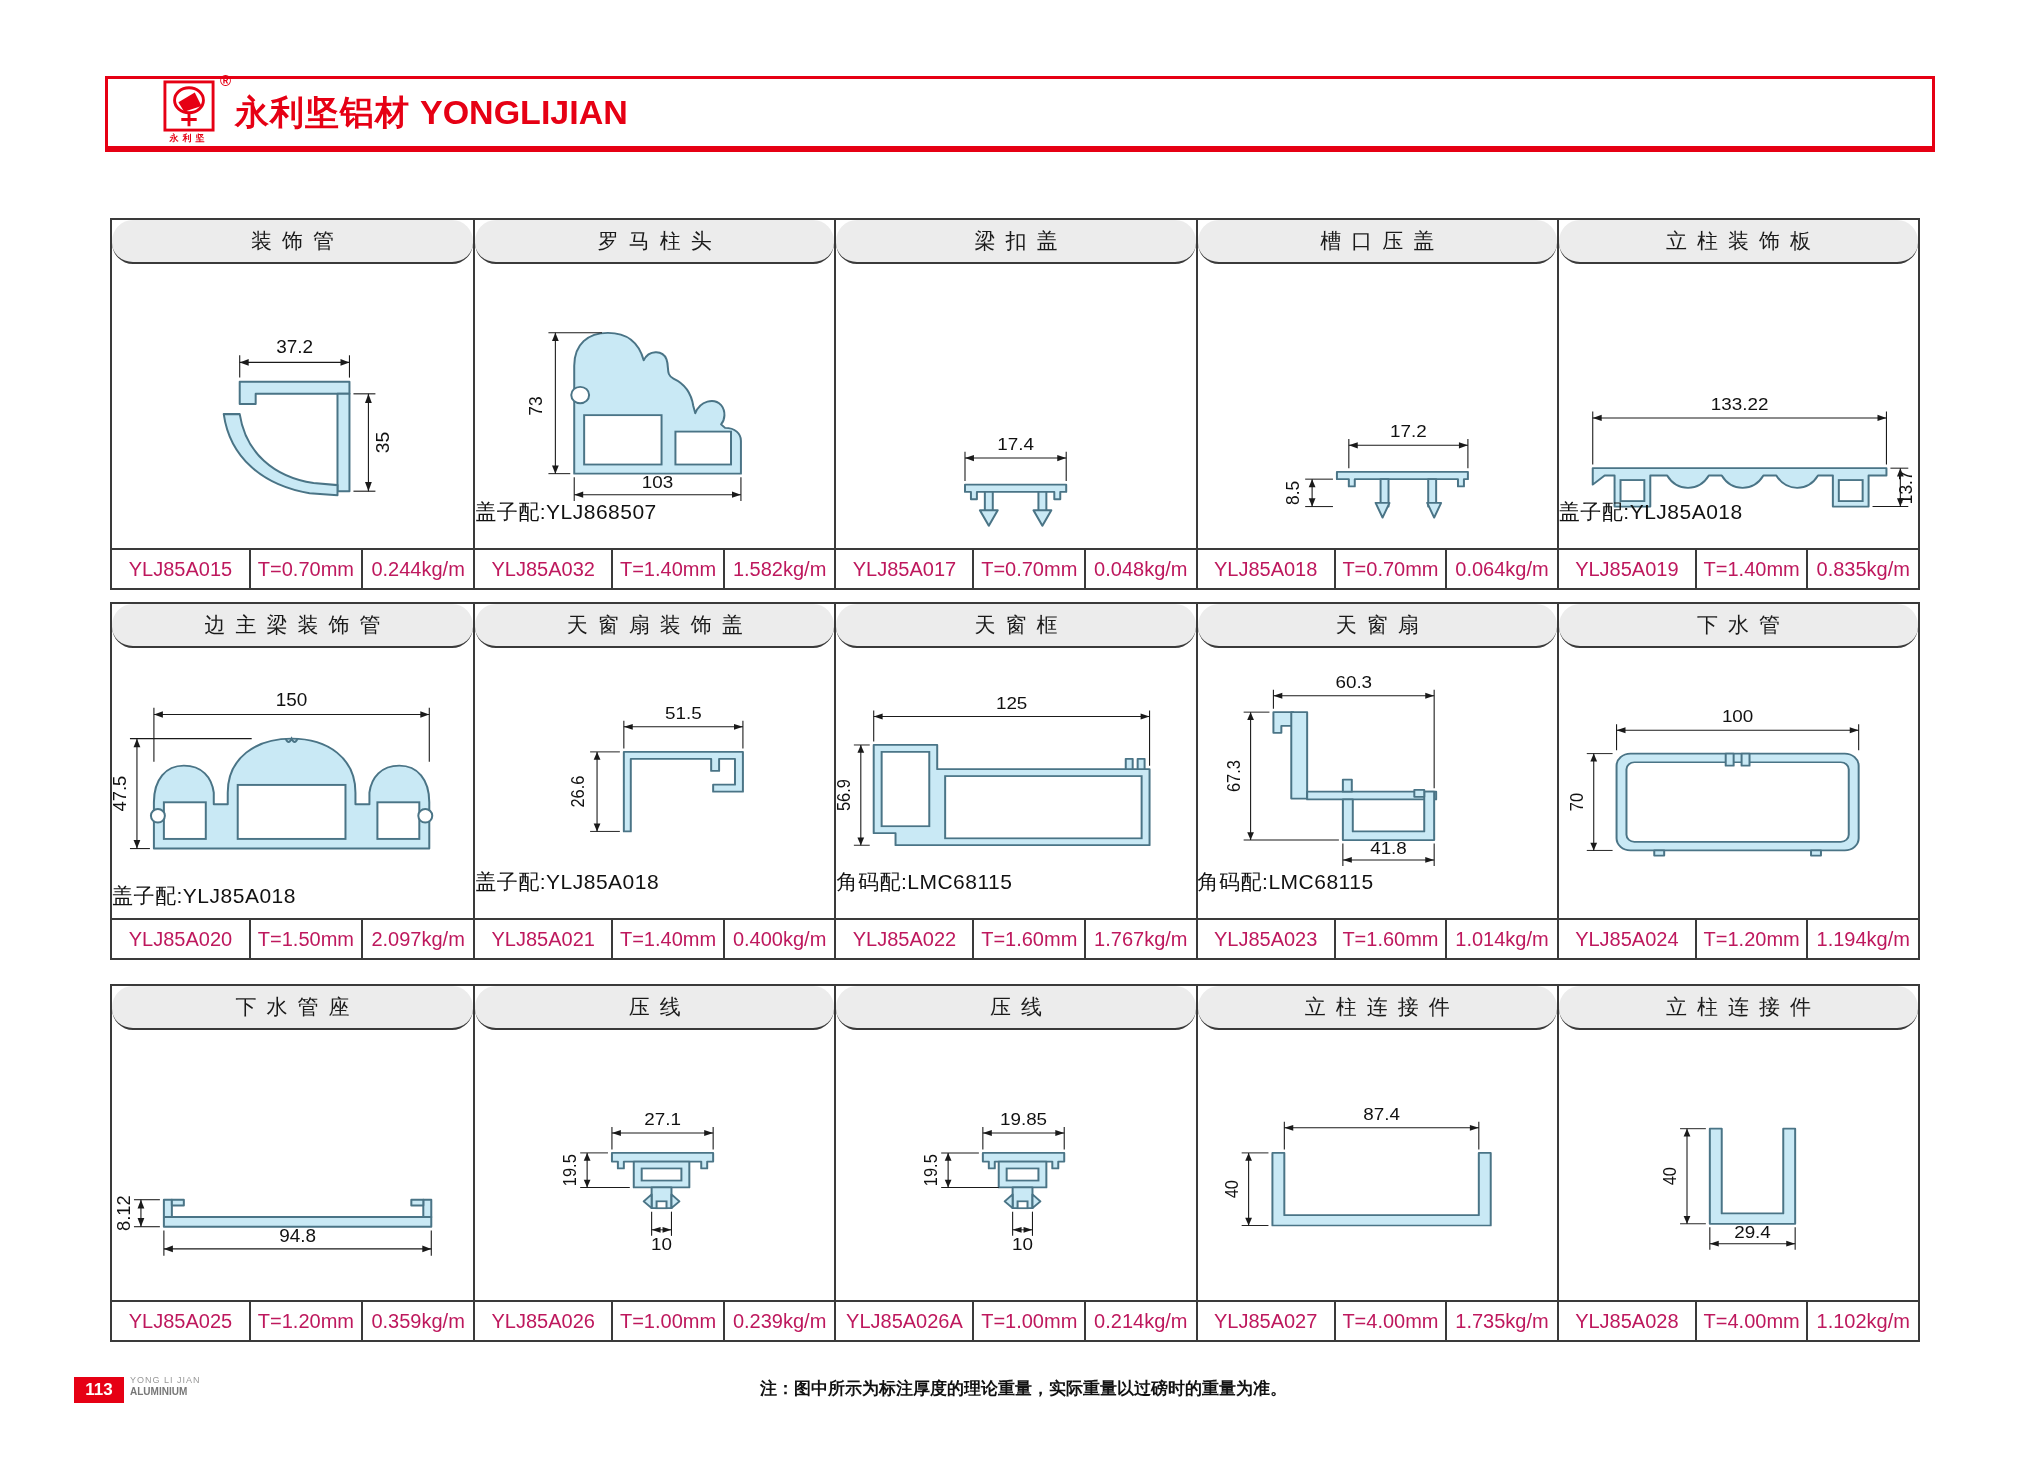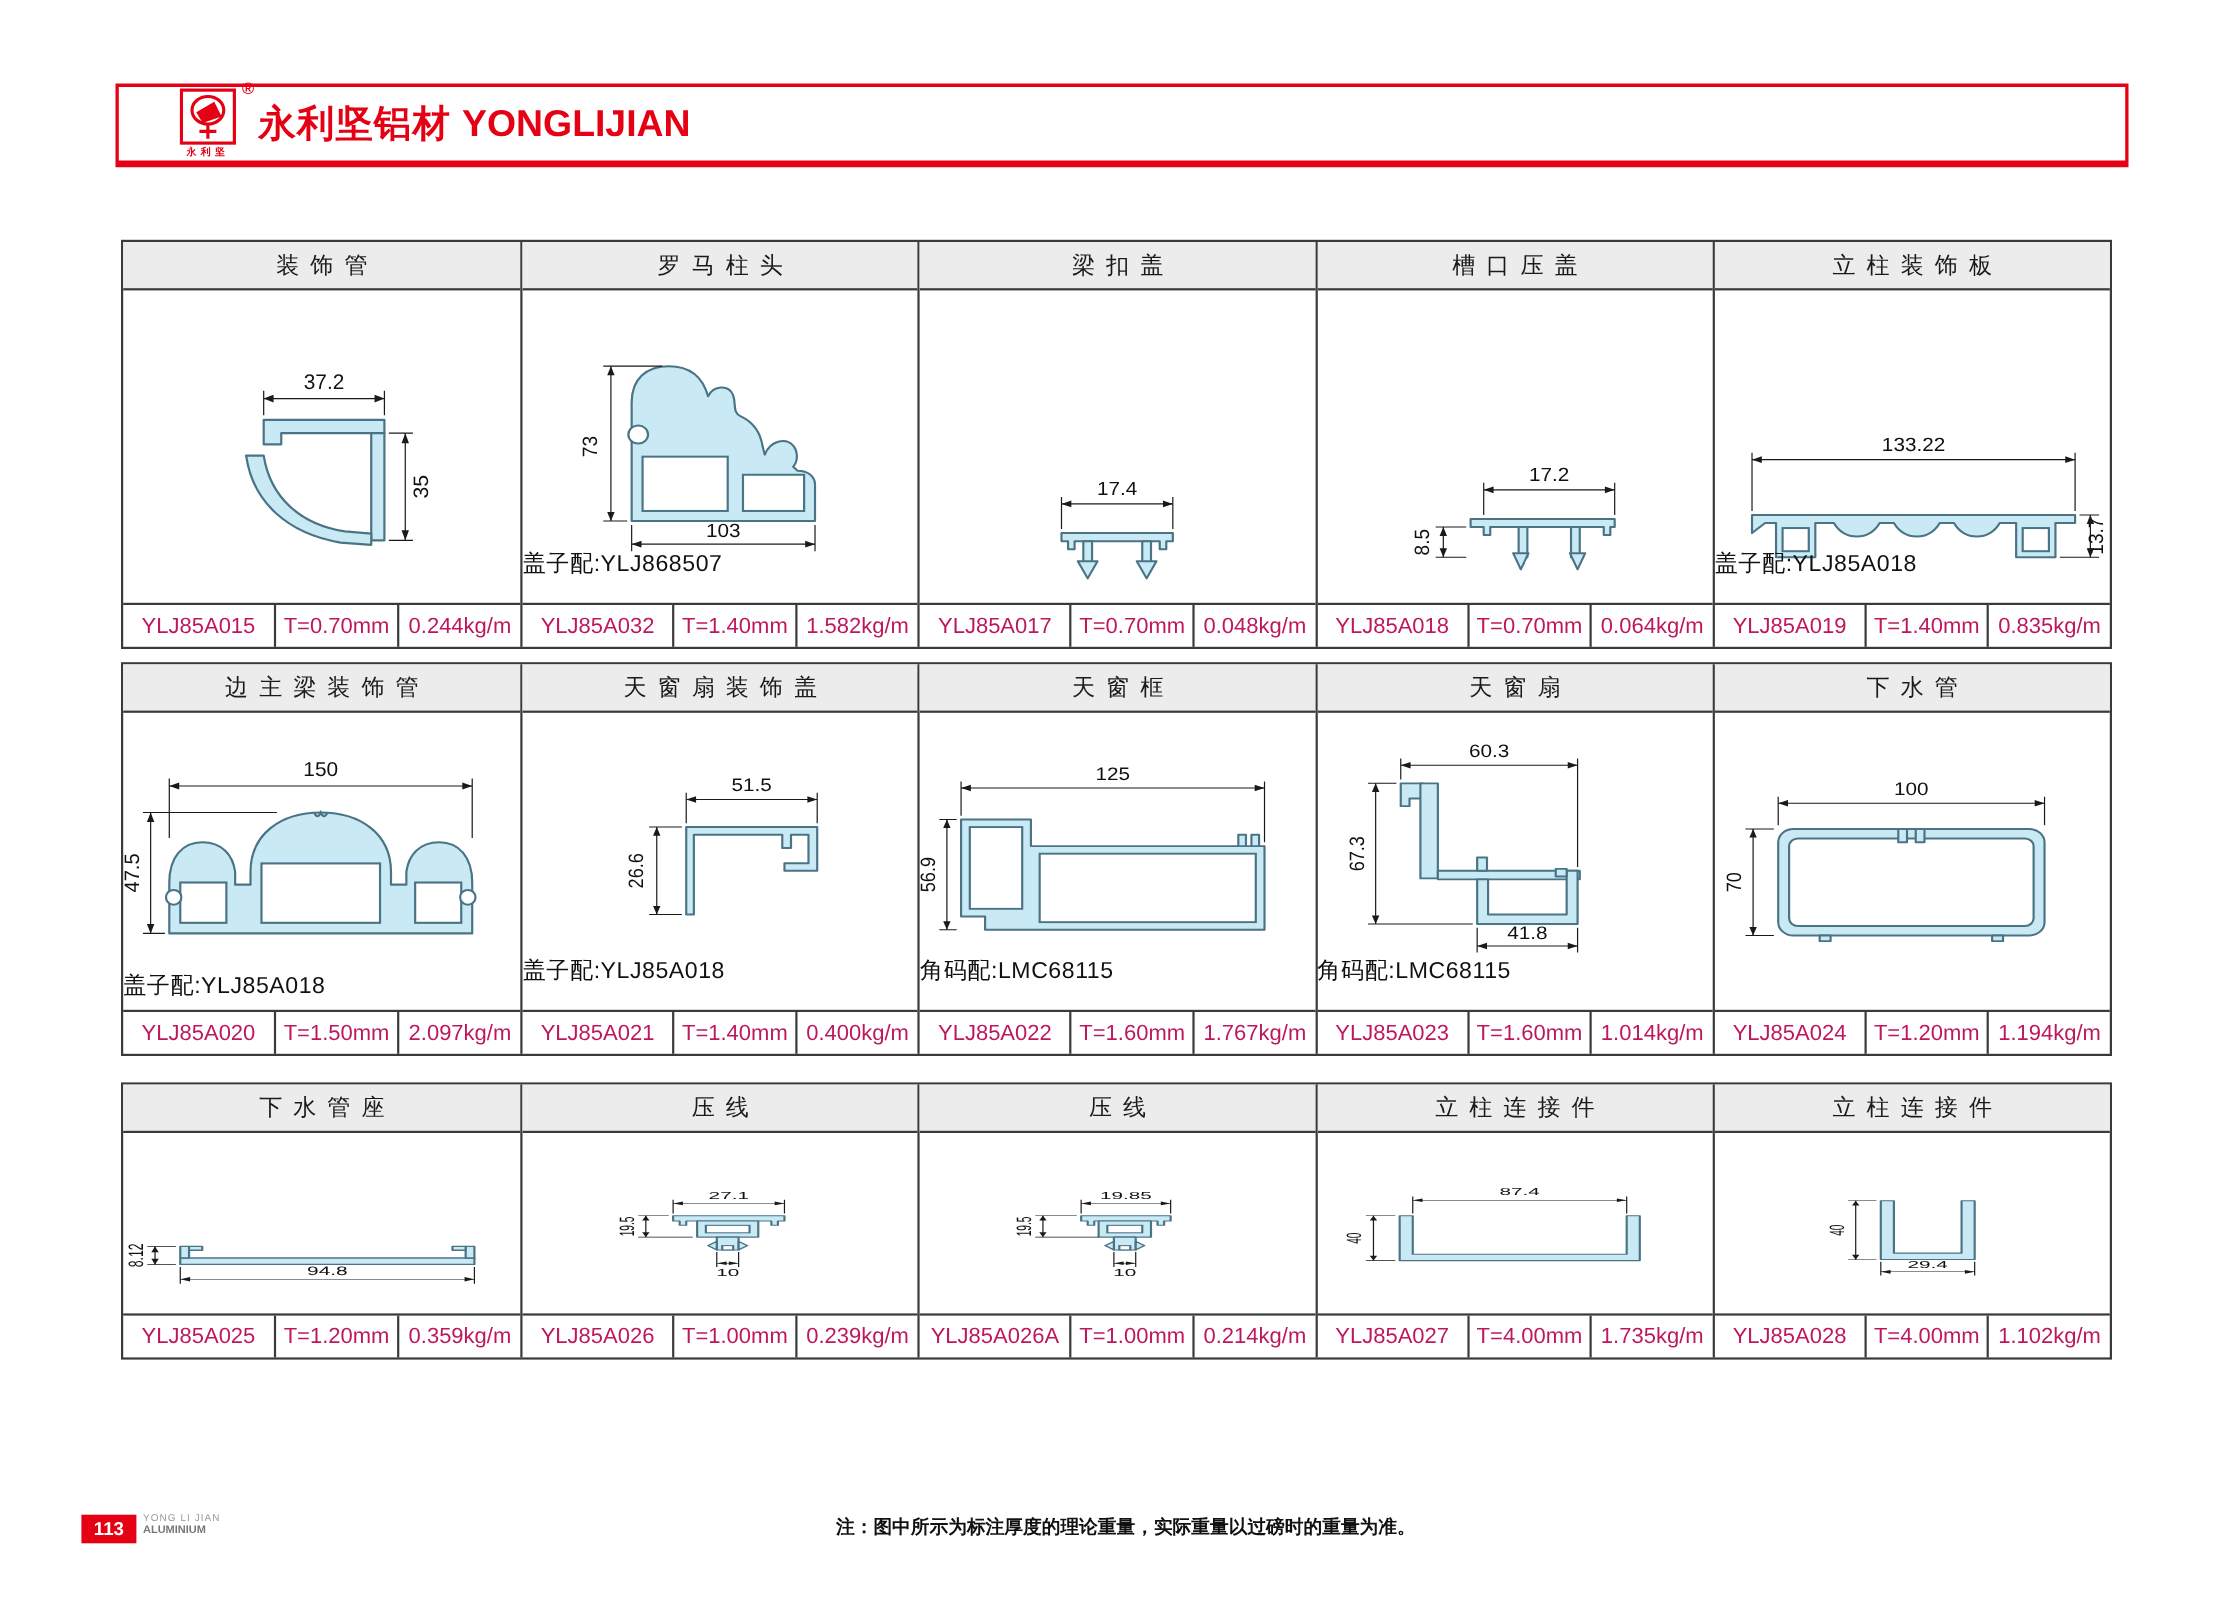--- a/index.html
+++ b/index.html
@@ -16,26 +16,26 @@
   .brand .en{margin-left:10px;letter-spacing:0px;}
   .titles{margin-left:auto;margin-right:18px;text-align:right;line-height:1.15;}
   .title-cn{font-size:30px;font-weight:700;letter-spacing:2px;color:#1a1a1a;}
   .title-en{font-size:25px;color:#1a1a1a;margin-top:2px;}
 
   
   .row{position:absolute;left:110px;width:1810px;box-sizing:border-box;border:2px solid #3a3a3a;
        display:grid;grid-template-columns:repeat(5,1fr);background:#fff;}
   .row1{top:218px;height:372px;}
   .row2{top:602px;height:358px;}
-  .row3{top:984px;height:252px;}
+  .row3{top:984px;height:358px;}
   .cell{display:flex;flex-direction:column;min-width:0;}
   .cell + .cell{border-left:2px solid #3a3a3a;gap:14px;}
   .cell-title{height:44px;flex:0 0 44px;background:#ececec;border-bottom:2px solid #3a3a3a;
               display:flex;align-items:center;justify-content:center;font-size:21px;color:#1a1a1a;
-              letter-spacing:10px;padding-left:10px;box-sizing:border-box;}
+              letter-spacing:10px;padding-left:10px;box-sizing:border-box;border-radius:21px;}
   .cell-body{position:relative;flex:1;overflow:hidden;}
   .cell-body svg{position:absolute;left:0;top:0;width:100%;height:100%;}
   .note{position:absolute;left:0;bottom:8px;font-size:21px;color:#111;letter-spacing:0.5px;}
   .cell-foot{height:38px;flex:0 0 38px;border-top:2px solid #3a3a3a;display:grid;
              grid-template-columns:1.22fr 1fr 1fr;}
   .cell-foot>div{display:flex;align-items:center;justify-content:center;font-size:20px;color:#be185d;
                  border-left:2px solid #3a3a3a;min-width:0;white-space:nowrap;}
   .cell-foot>div:first-child{border-left:none;}
 
   

